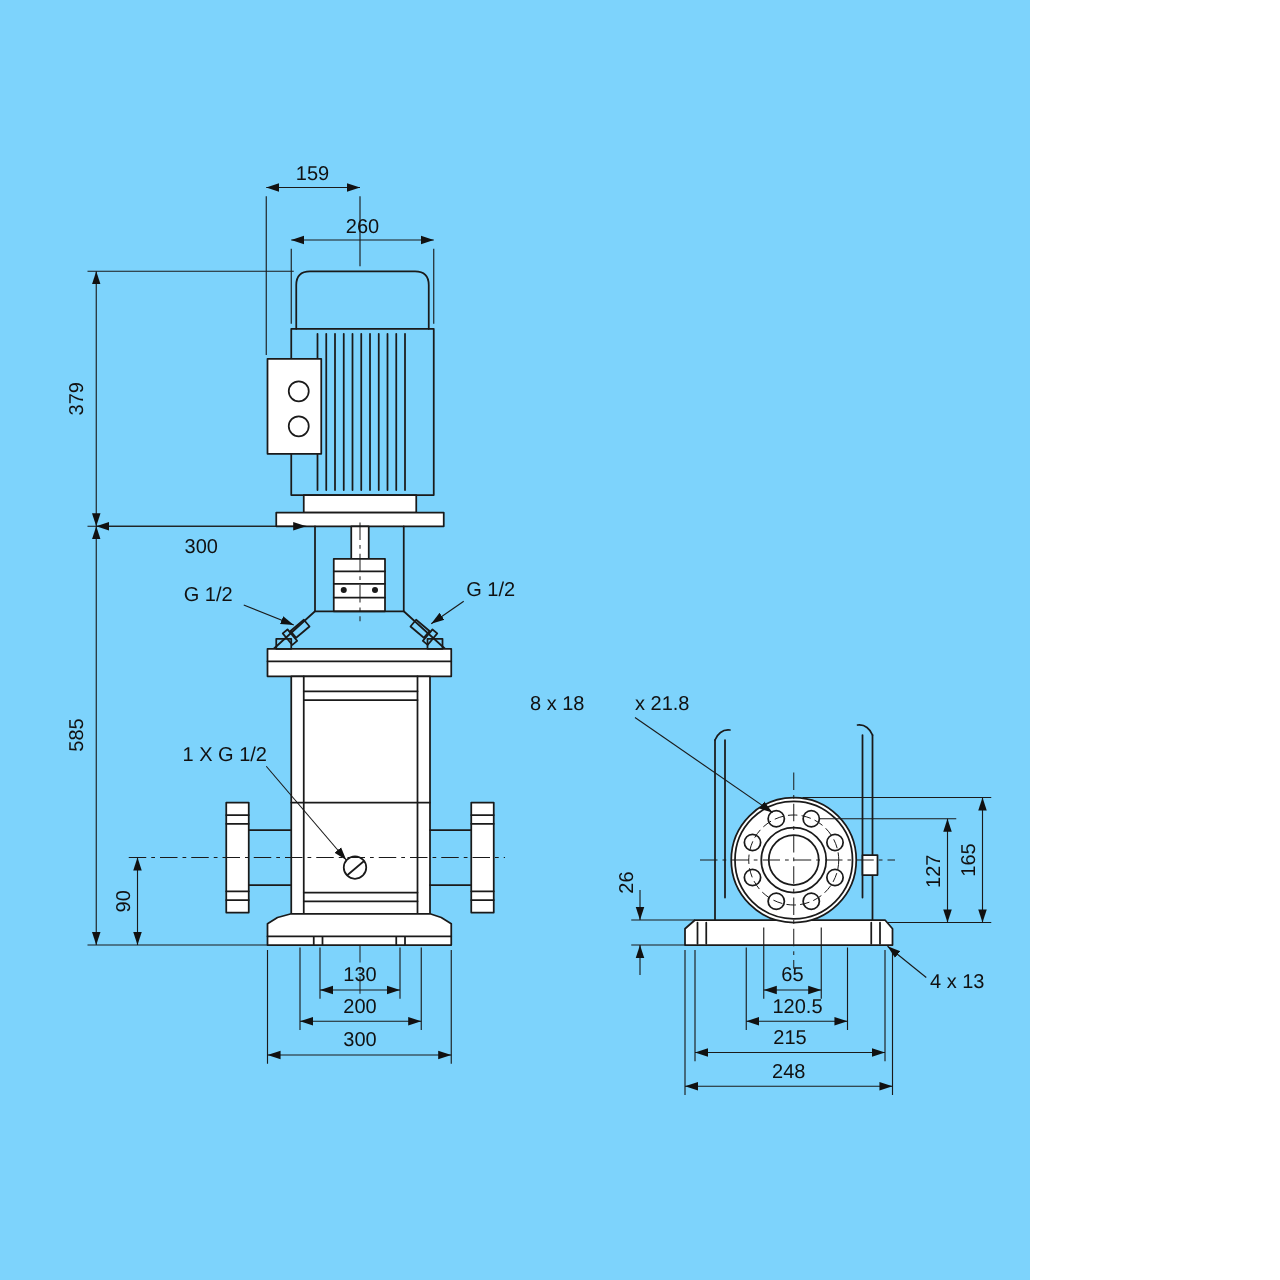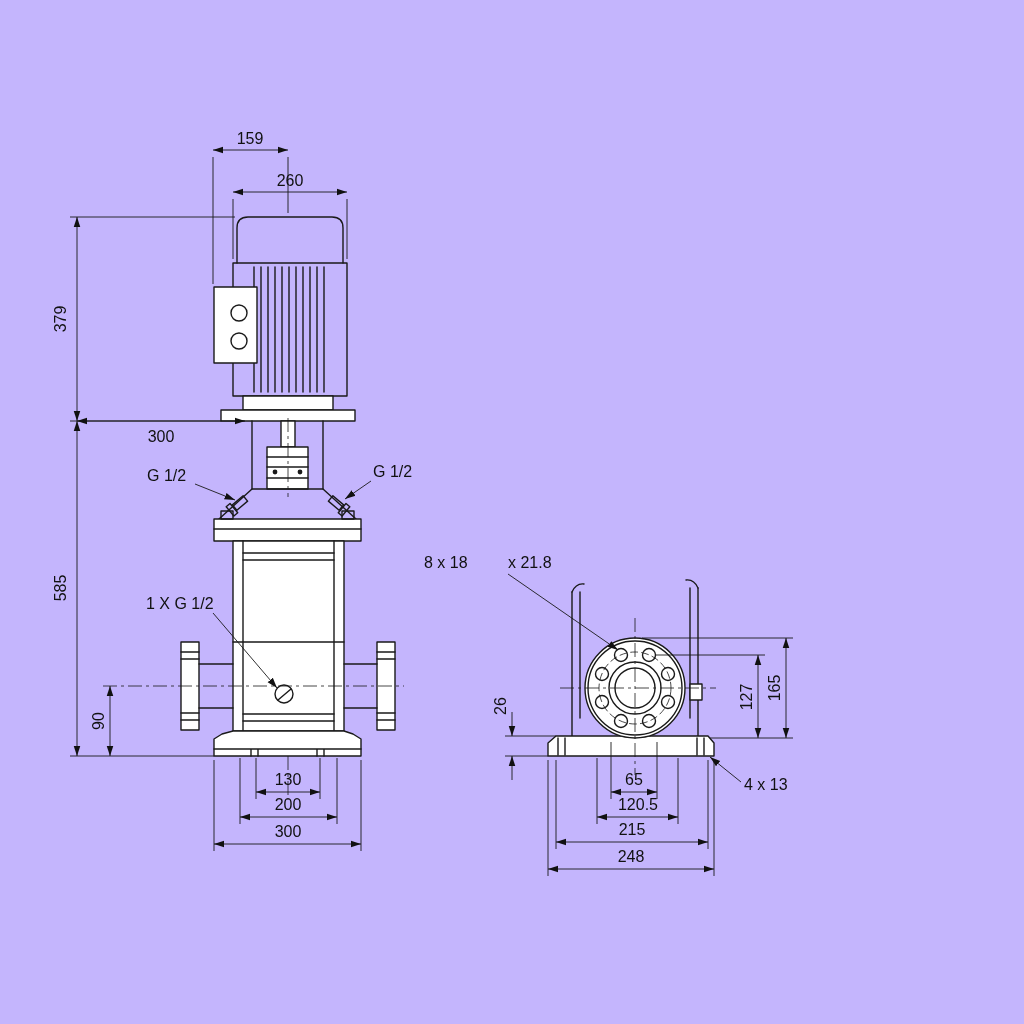--- a/index.html
+++ b/index.html
@@ -1,16 +1,16 @@
 <!DOCTYPE html>
 <html><head>
 <meta charset="utf-8">
 <style>
   html,body{margin:0;padding:0;background:#ffffff;}
-  .canvas{width:1024px;height:1024px;background:#c4b5fd;position:relative;overflow:hidden;text-decoration:underline;}
+  .canvas{width:824px;height:1024px;background:#7dd3fc;position:relative;overflow:hidden;text-decoration:underline;}
   svg{display:block;}
   
   .obj{fill:none;stroke:#1a1a1a;stroke-width:1.4;stroke-linejoin:round;stroke-linecap:round;}
   .obj .fillw{fill:#ffffff;}
   .obj .solid{fill:#1a1a1a;stroke:none;}
   
   .dim{fill:none;stroke:#1a1a1a;stroke-width:0.9;}
   .dim text{fill:#111111;stroke:none;font-family:"Liberation Sans",sans-serif;font-size:16px;}
   .cl{stroke:#1a1a1a;stroke-width:0.8;stroke-dasharray:14 4 3 4;fill:none;}
   .bc{stroke:#1a1a1a;stroke-width:0.8;stroke-dasharray:7 4;fill:none;}

